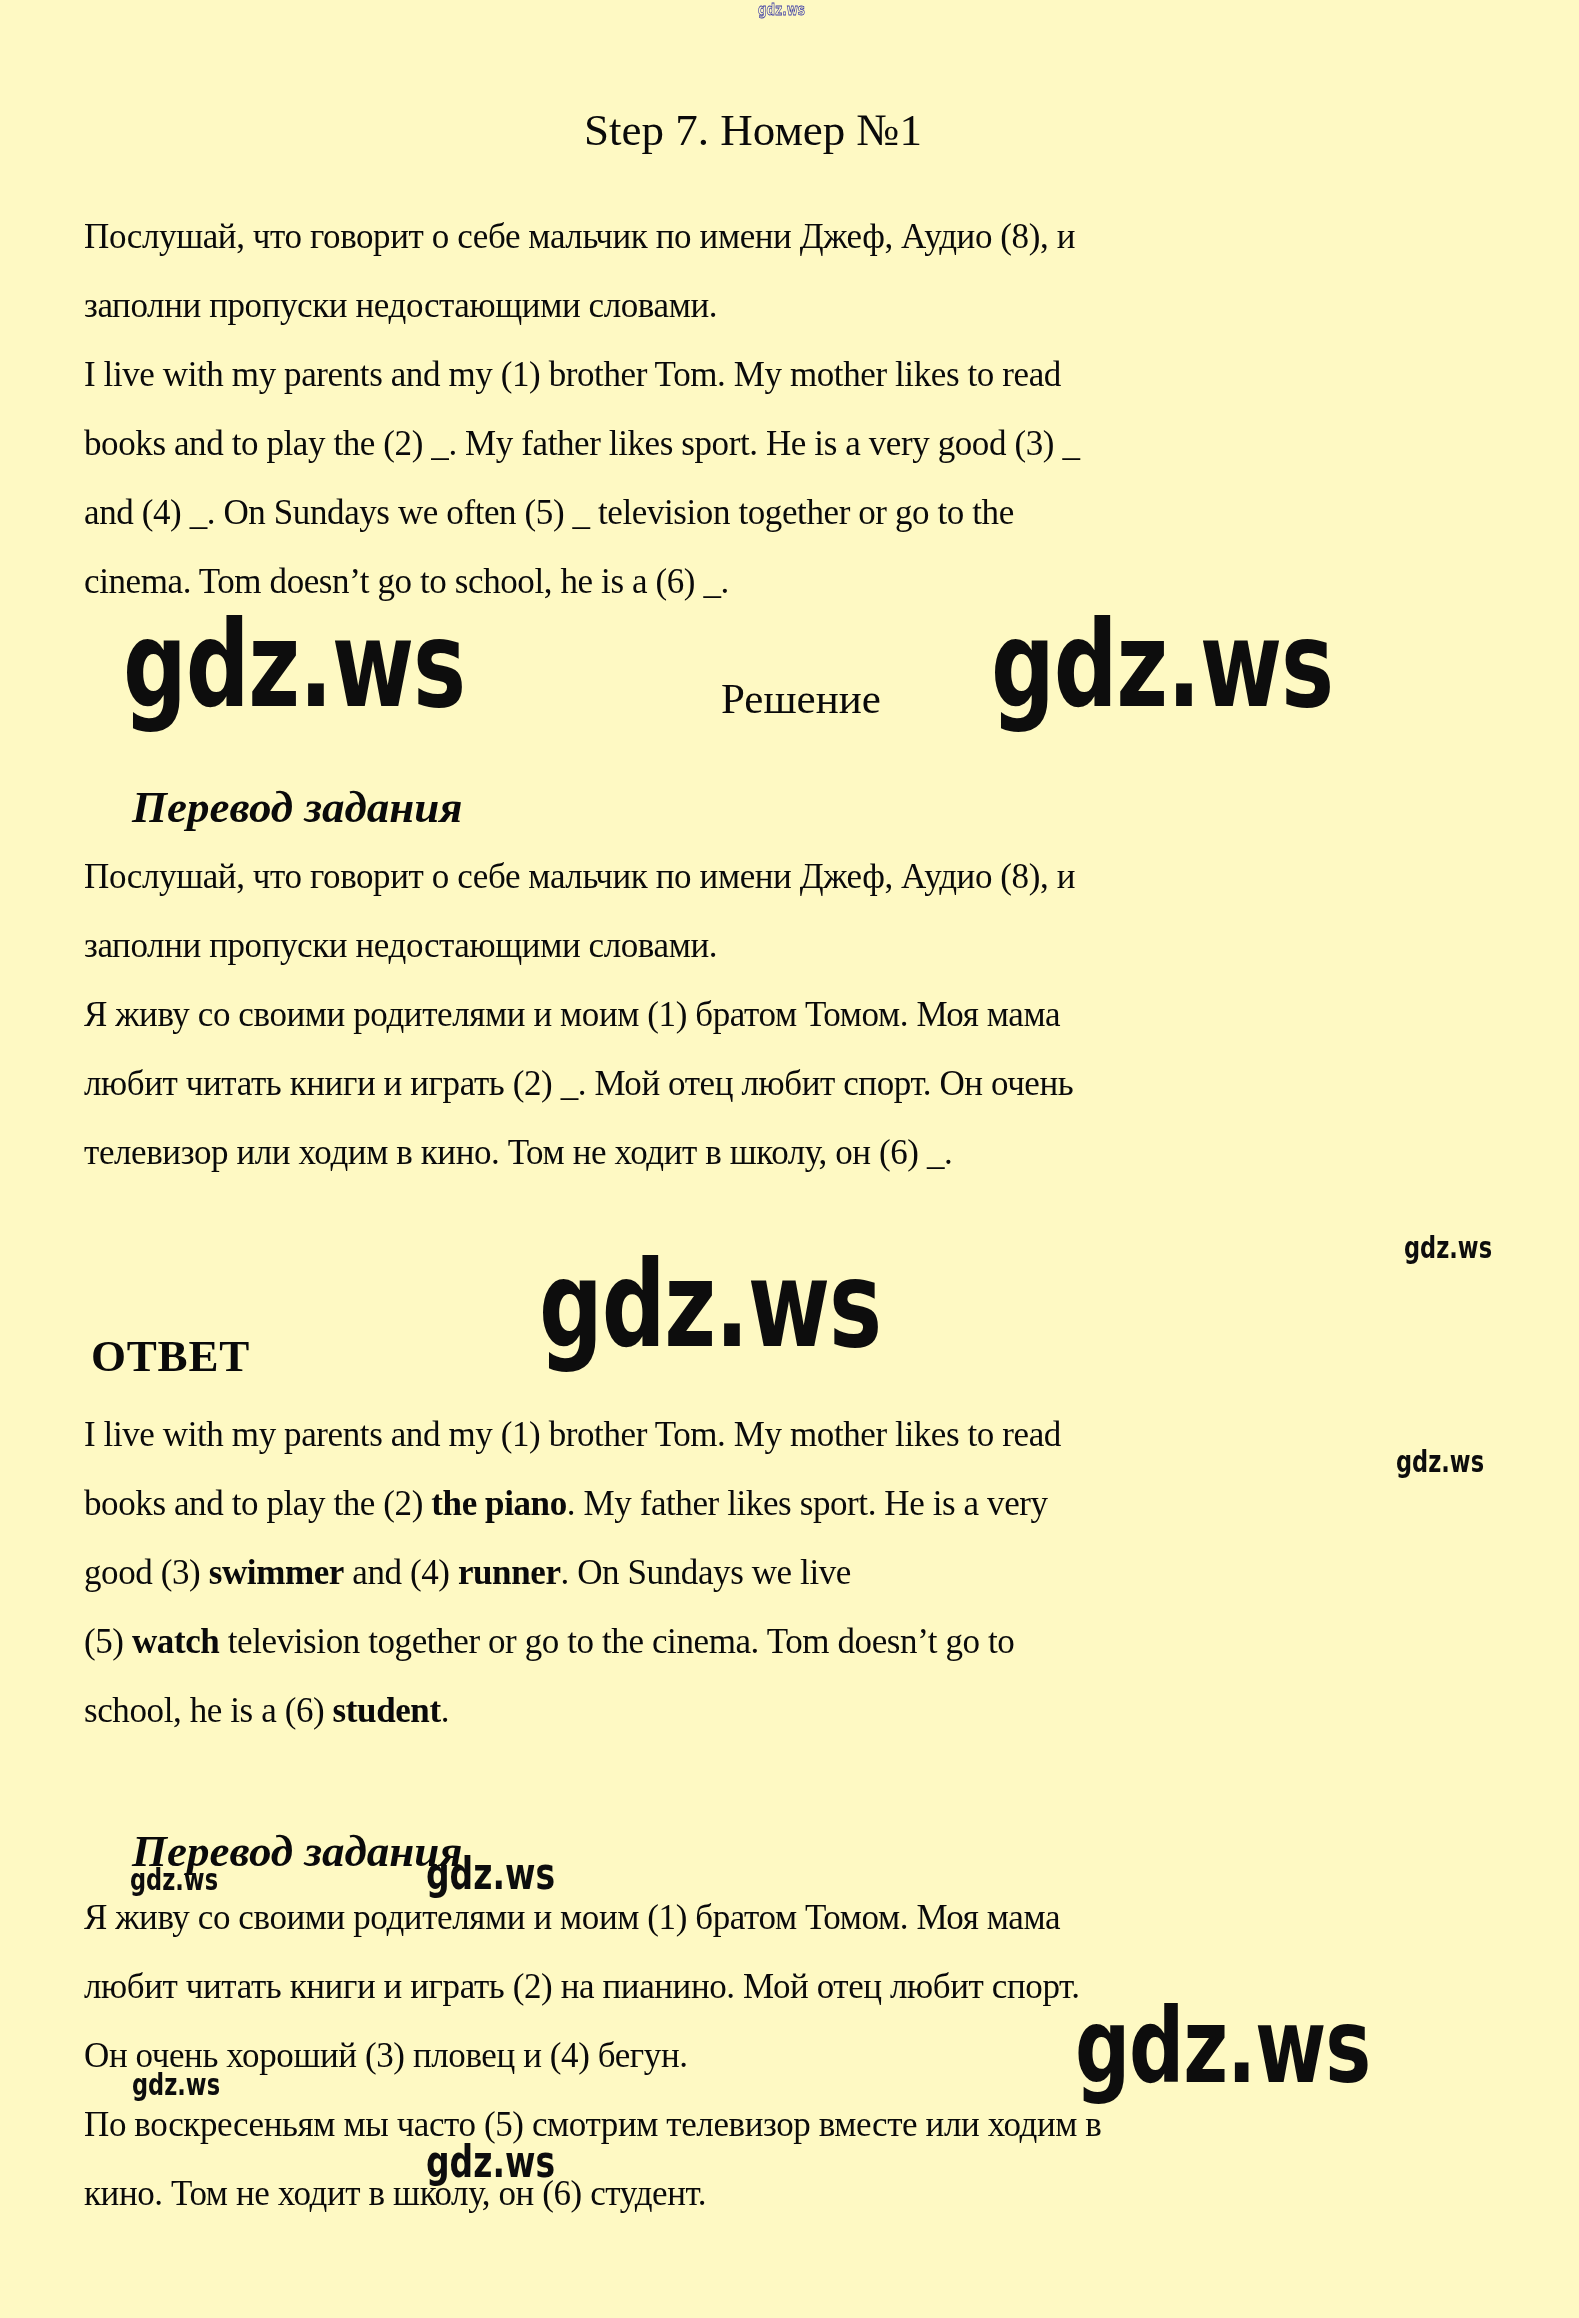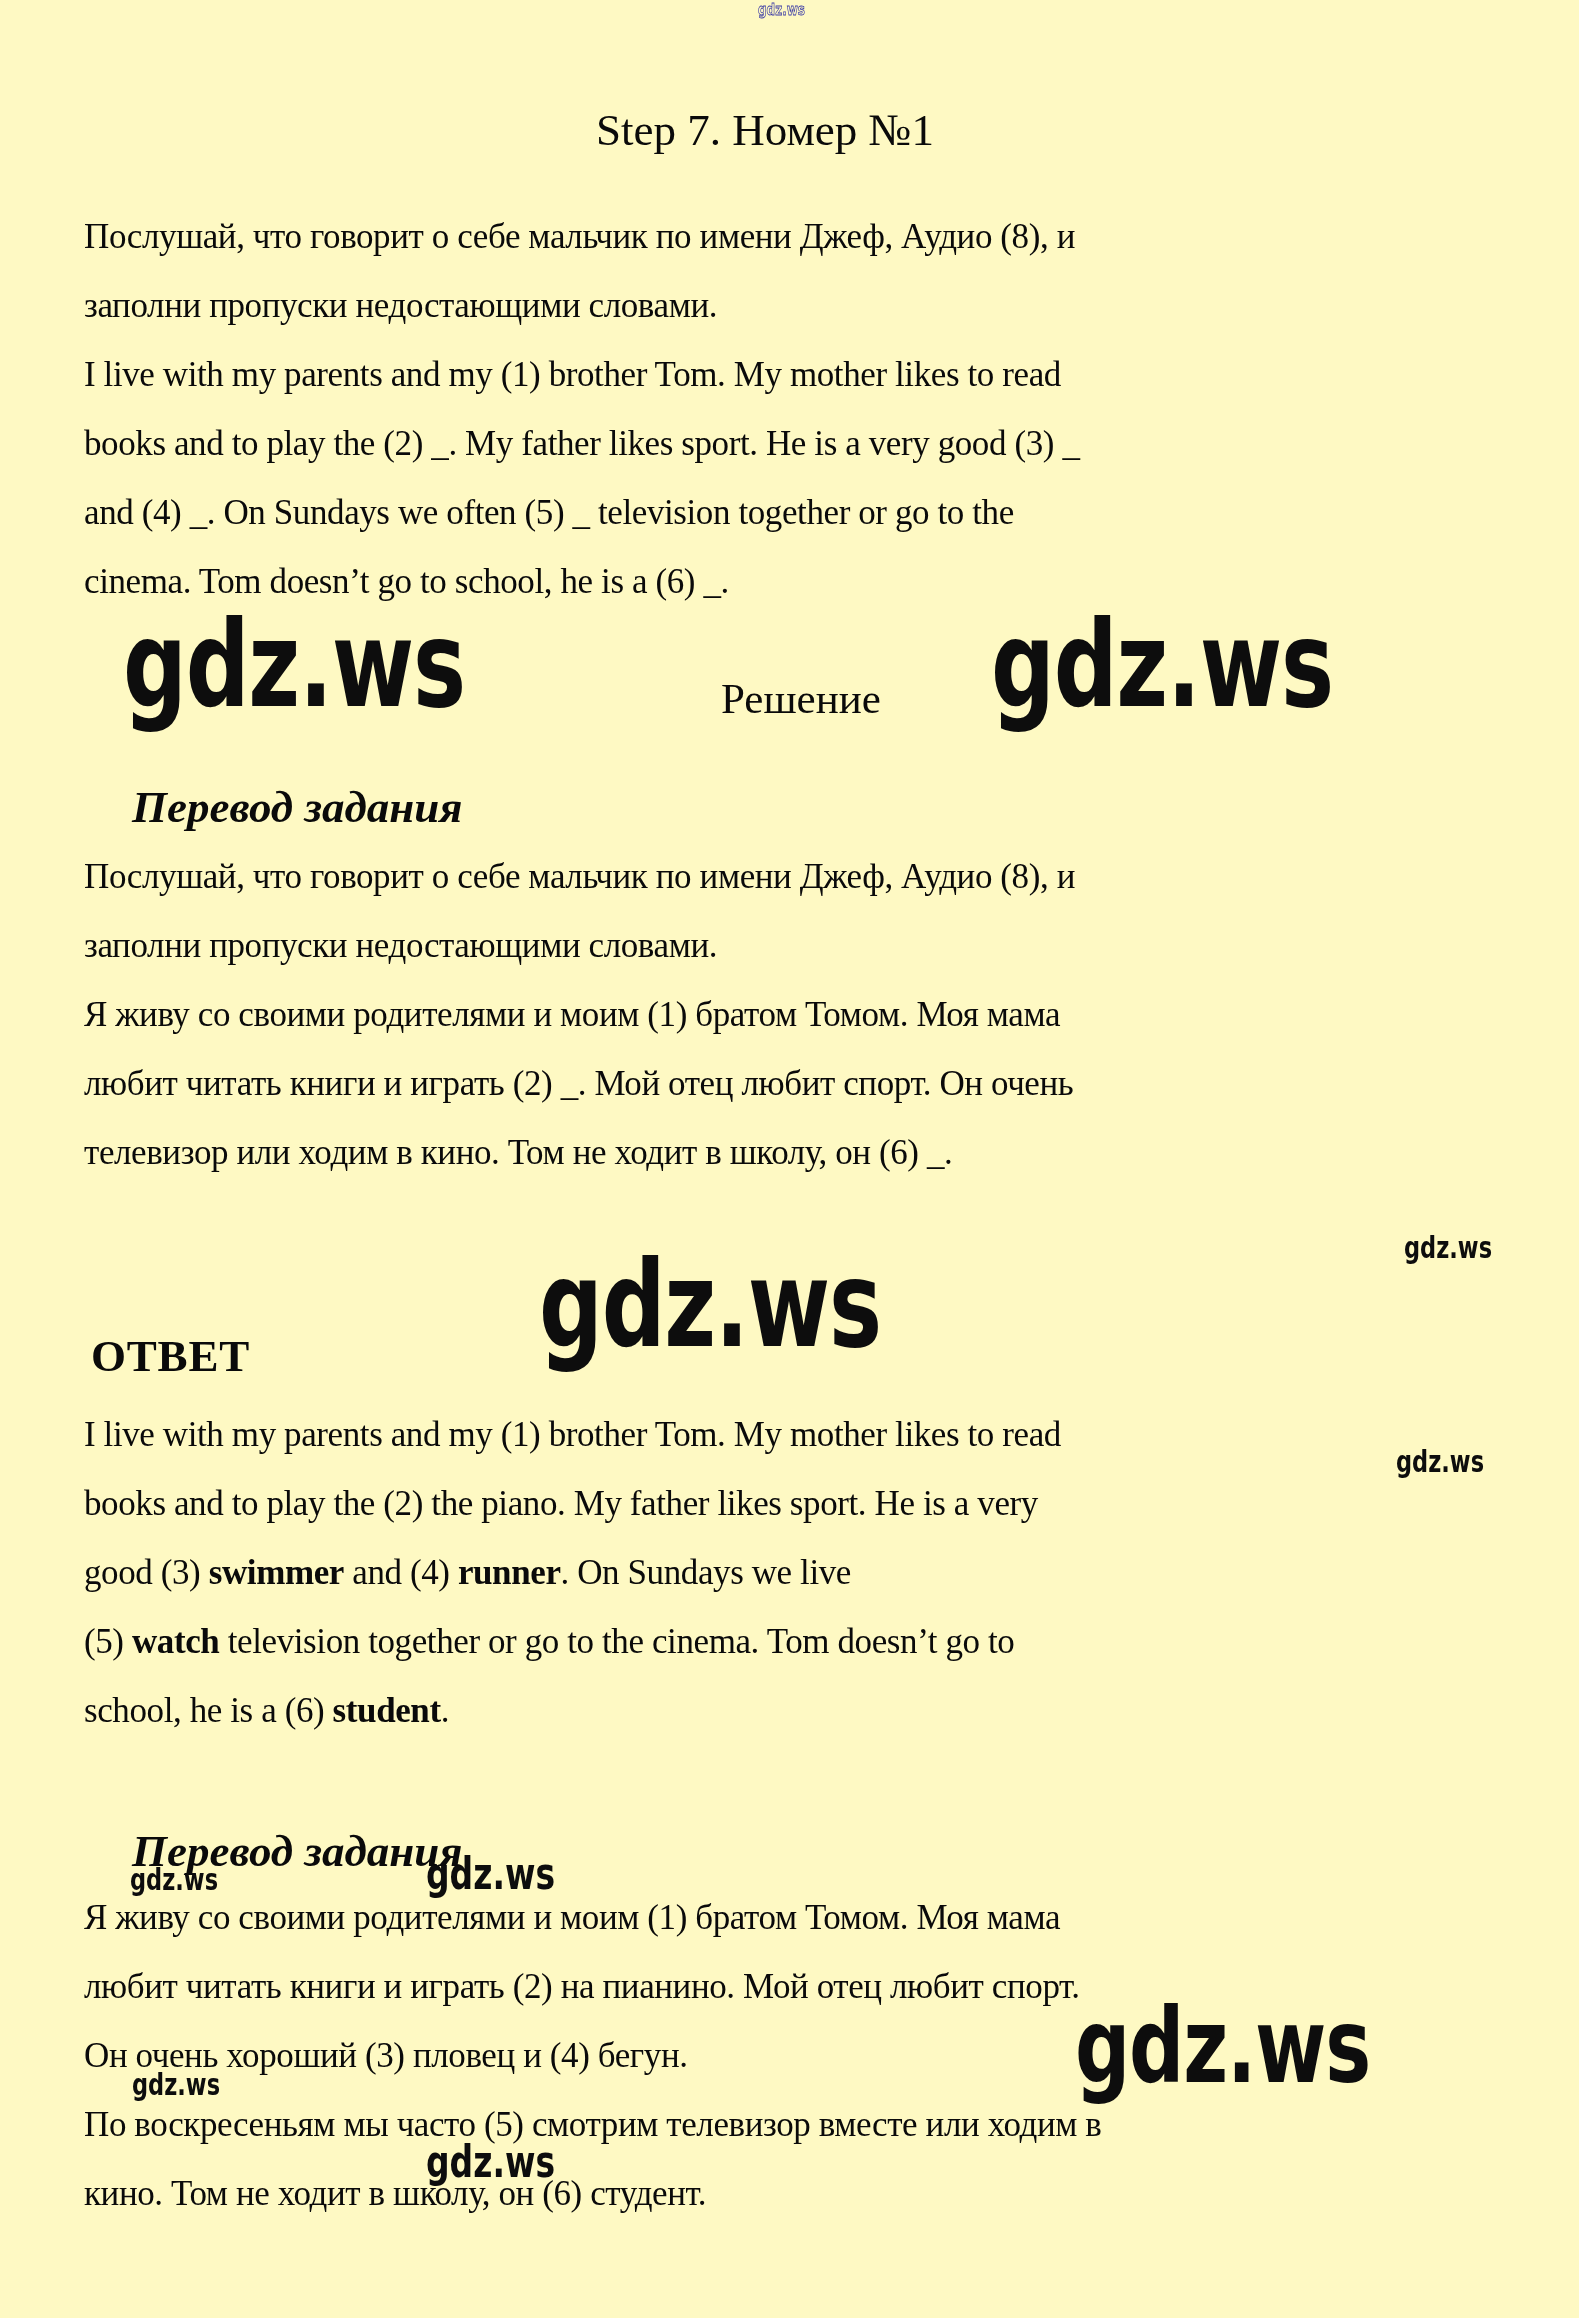--- a/index.html
+++ b/index.html
@@ -7,21 +7,21 @@
     position: relative;
     width: 1579px;
     height: 2319px;
     background: #fef9c3;
     font-family: "Liberation Serif", "DejaVu Serif", serif;
     color: #0a0a0a;
     overflow: hidden;
   }
   .page-title {
     position: absolute;
-    left: 12px; width: 1506px;
+    left: 0; width: 1506px;
     text-align: center;
     font-size: 45px;
     line-height: 52px;
     white-space: nowrap;
   }
   .para {
     position: absolute;
     left: 84px;
     width: 1450px;
     font-size: 35px;
@@ -115,21 +115,21 @@
   </div>
 
   <div class="wm wm-sm" style="left:1404px; top:1233px;">gdz.ws</div>
 
   <div class="wm wm-big" style="left:539px; top:1246px;">gdz.ws</div>
 
   <div class="heading-b" style="top:1330px;">ОТВЕТ</div>
 
   <div class="para" style="top:1400px;">
     <div class="line"><span>I live with my parents and my (1) </span><span style="font-weight: normal;">brother</span><span> Tom. My mother likes to read</span></div>
-    <div class="line"><span>books and to play the (2) </span><span style="font-weight: normal;">the piano</span><span>. My father likes sport. He is a very</span></div>
+    <div class="line"><span>books and to play the (2) </span><span style="font-weight: bold;">the piano</span><span>. My father likes sport. He is a very</span></div>
     <div class="line"><span>good (3) </span><span style="font-weight: bold;">swimmer</span><span> and (4) </span><span style="font-weight: bold;">runner</span><span>. On Sundays we live</span></div>
     <div class="line"><span>(5) </span><span style="font-weight: bold;">watch</span><span> television together or go to the cinema. Tom doesn’t go to</span></div>
     <div class="line"><span>school, he is a (6) </span><span style="font-weight: bold;">student</span><span>.</span></div>
   </div>
 
   <div class="wm wm-sm" style="left:1396px; top:1447px;">gdz.ws</div>
 
   <div class="heading-bi" style="top:1825px;">Перевод задания</div>
 
   <div class="wm wm-md" style="left:426px; top:1852px;">gdz.ws</div>

